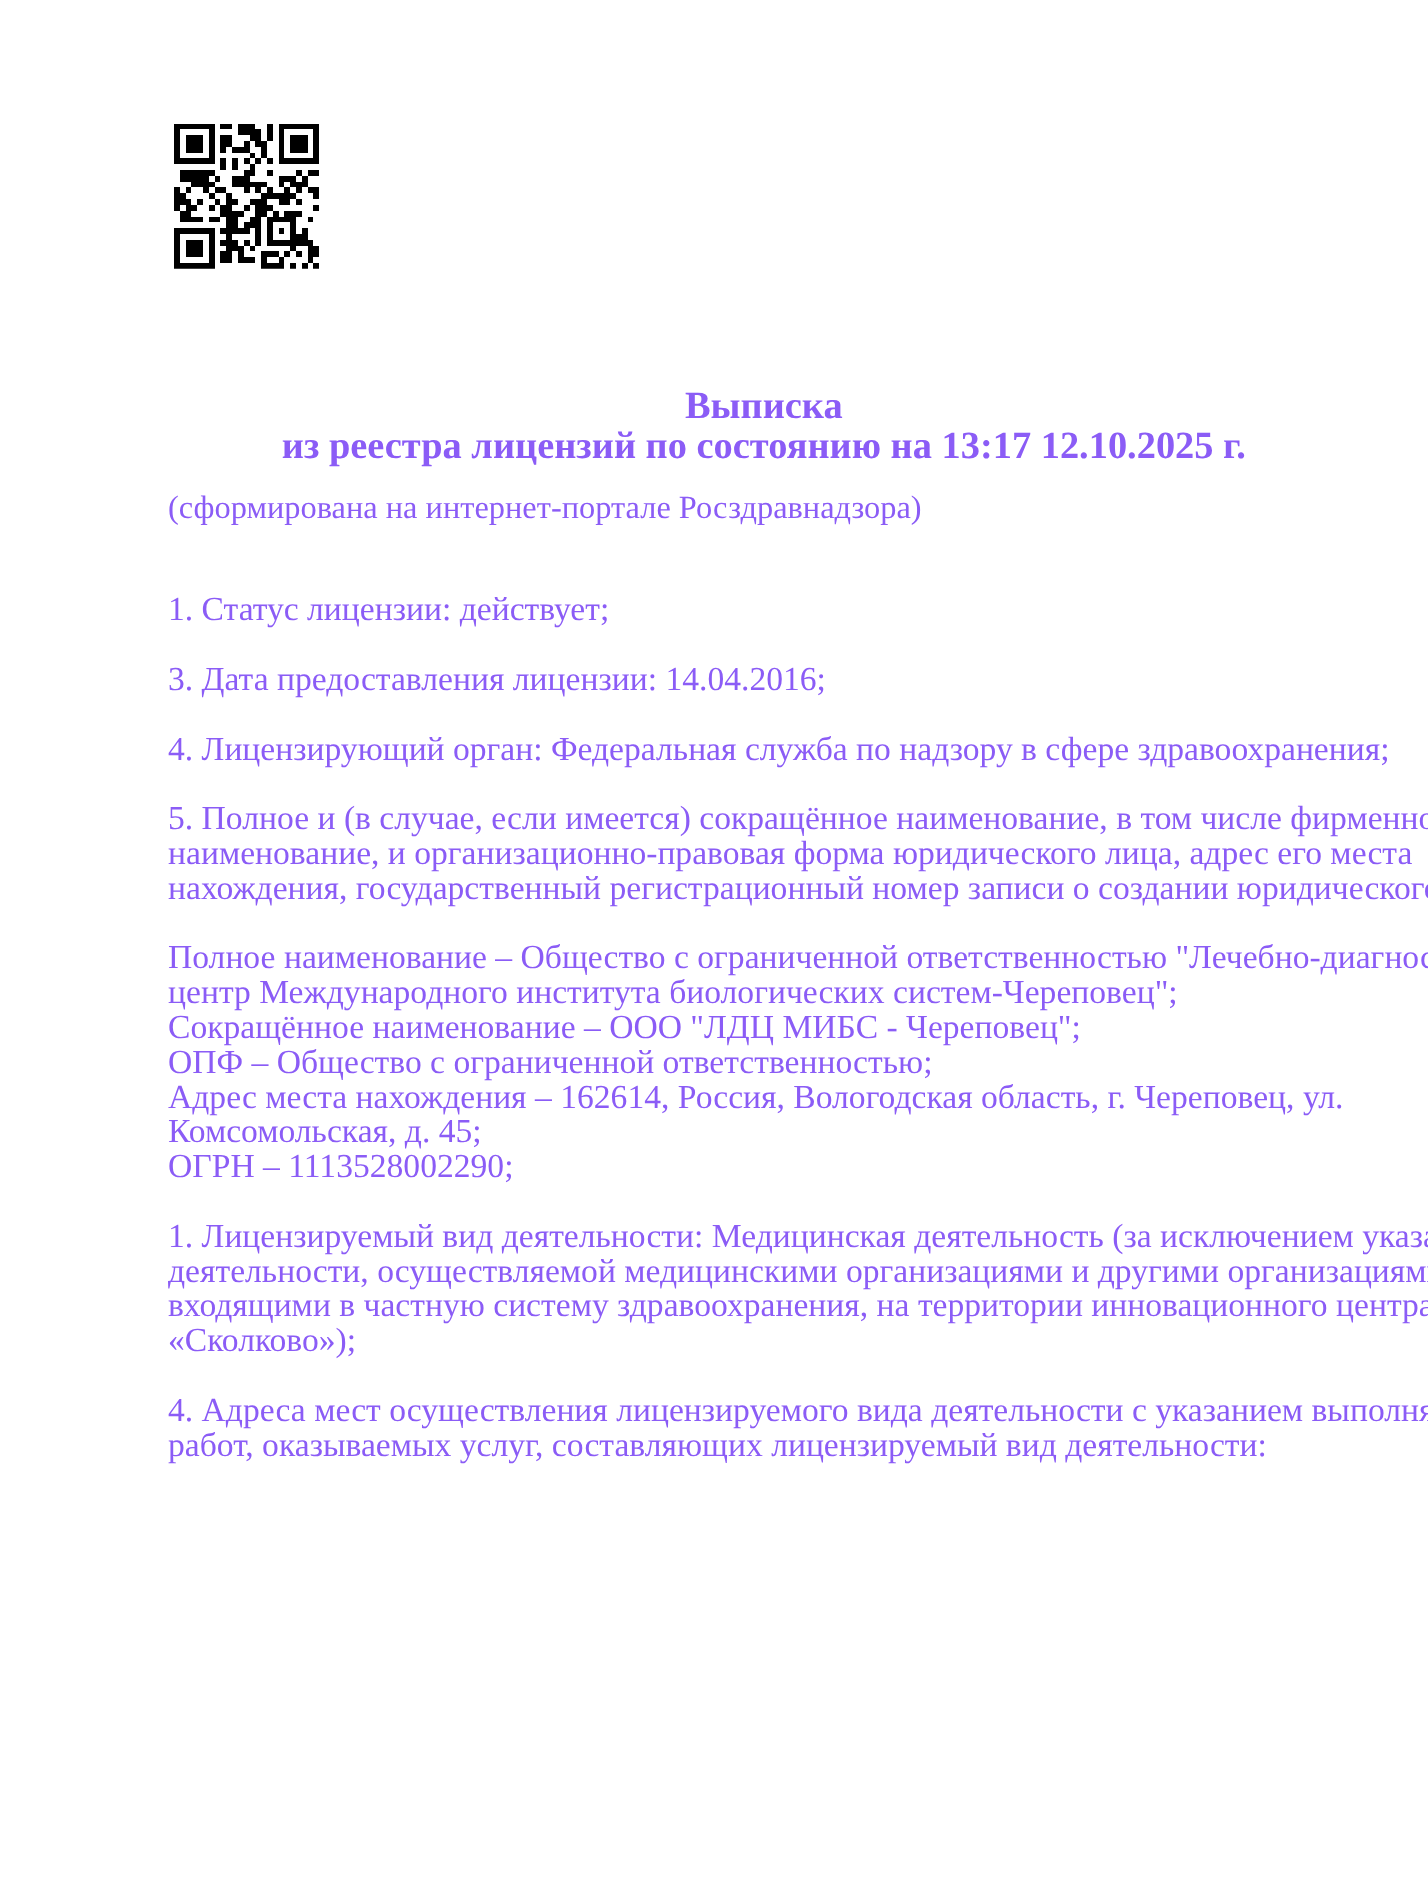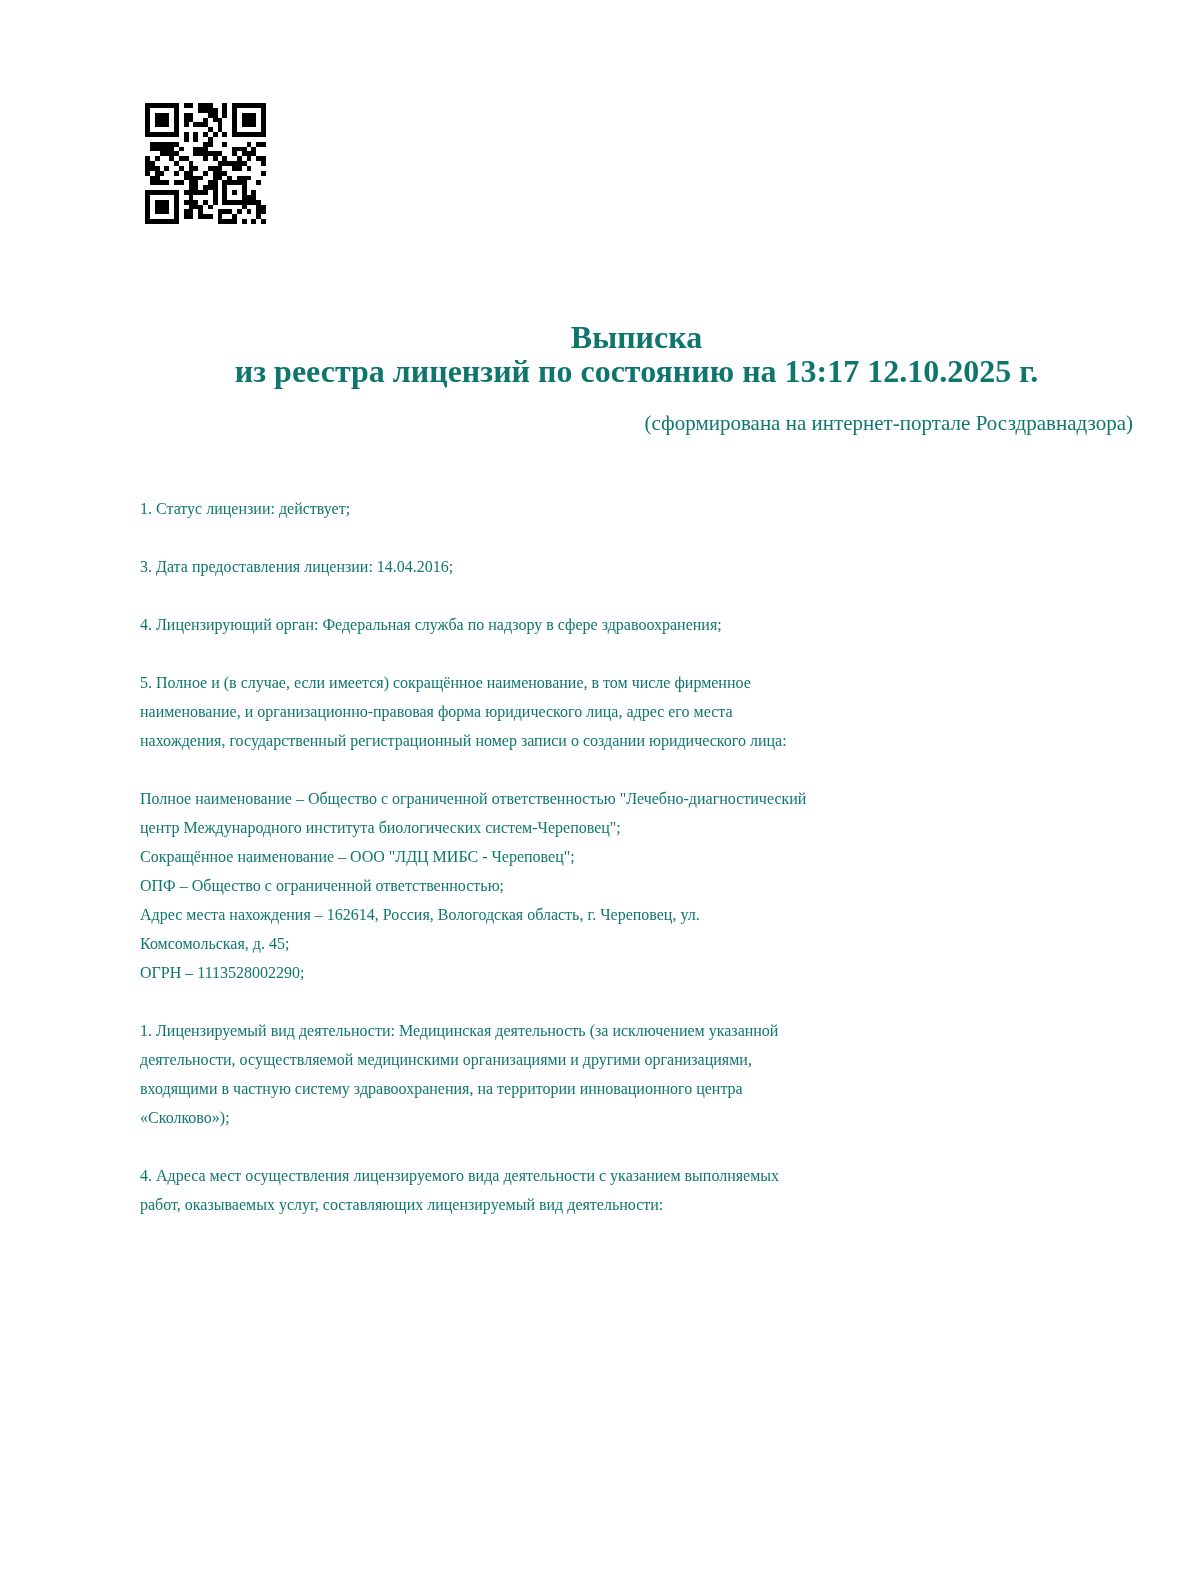--- a/index.html
+++ b/index.html
@@ -5,21 +5,21 @@
   html, body {
     margin: 0;
     padding: 0;
     background: #ffffff;
   }
   .page {
     position: relative;
     width: 1190px;
     height: 1584px;
     background: #ffffff;
-    color: #0f766e;
+    color: #8b5cf6;
     font-family: "Liberation Serif", "DejaVu Serif", serif;
     overflow: hidden;
   }
   .qr {
     position: absolute;
     left: 145px;
     top: 103px;
     width: 121px;
     height: 121px;
   }
@@ -31,30 +31,30 @@
     text-align: center;
     font-weight: 700;
     font-size: 32px;
     line-height: 34px;
   }
   .doc-subtitle {
     position: absolute;
     left: 140px;
     top: 411px;
     width: 993px;
-    text-align: right;
-    font-size: 21px;
+    text-align: left;
+    font-size: 27px;
     line-height: 25px;
   }
   .doc-body {
     position: absolute;
     left: 140px;
     top: 494px;
     width: 1010px;
-    font-size: 16px;
+    font-size: 28px;
     line-height: 29px;
   }
   .doc-body p {
     margin: 0 0 29px 0;
     white-space: pre;
   }
 </style>
 </head>
 <body>
 

